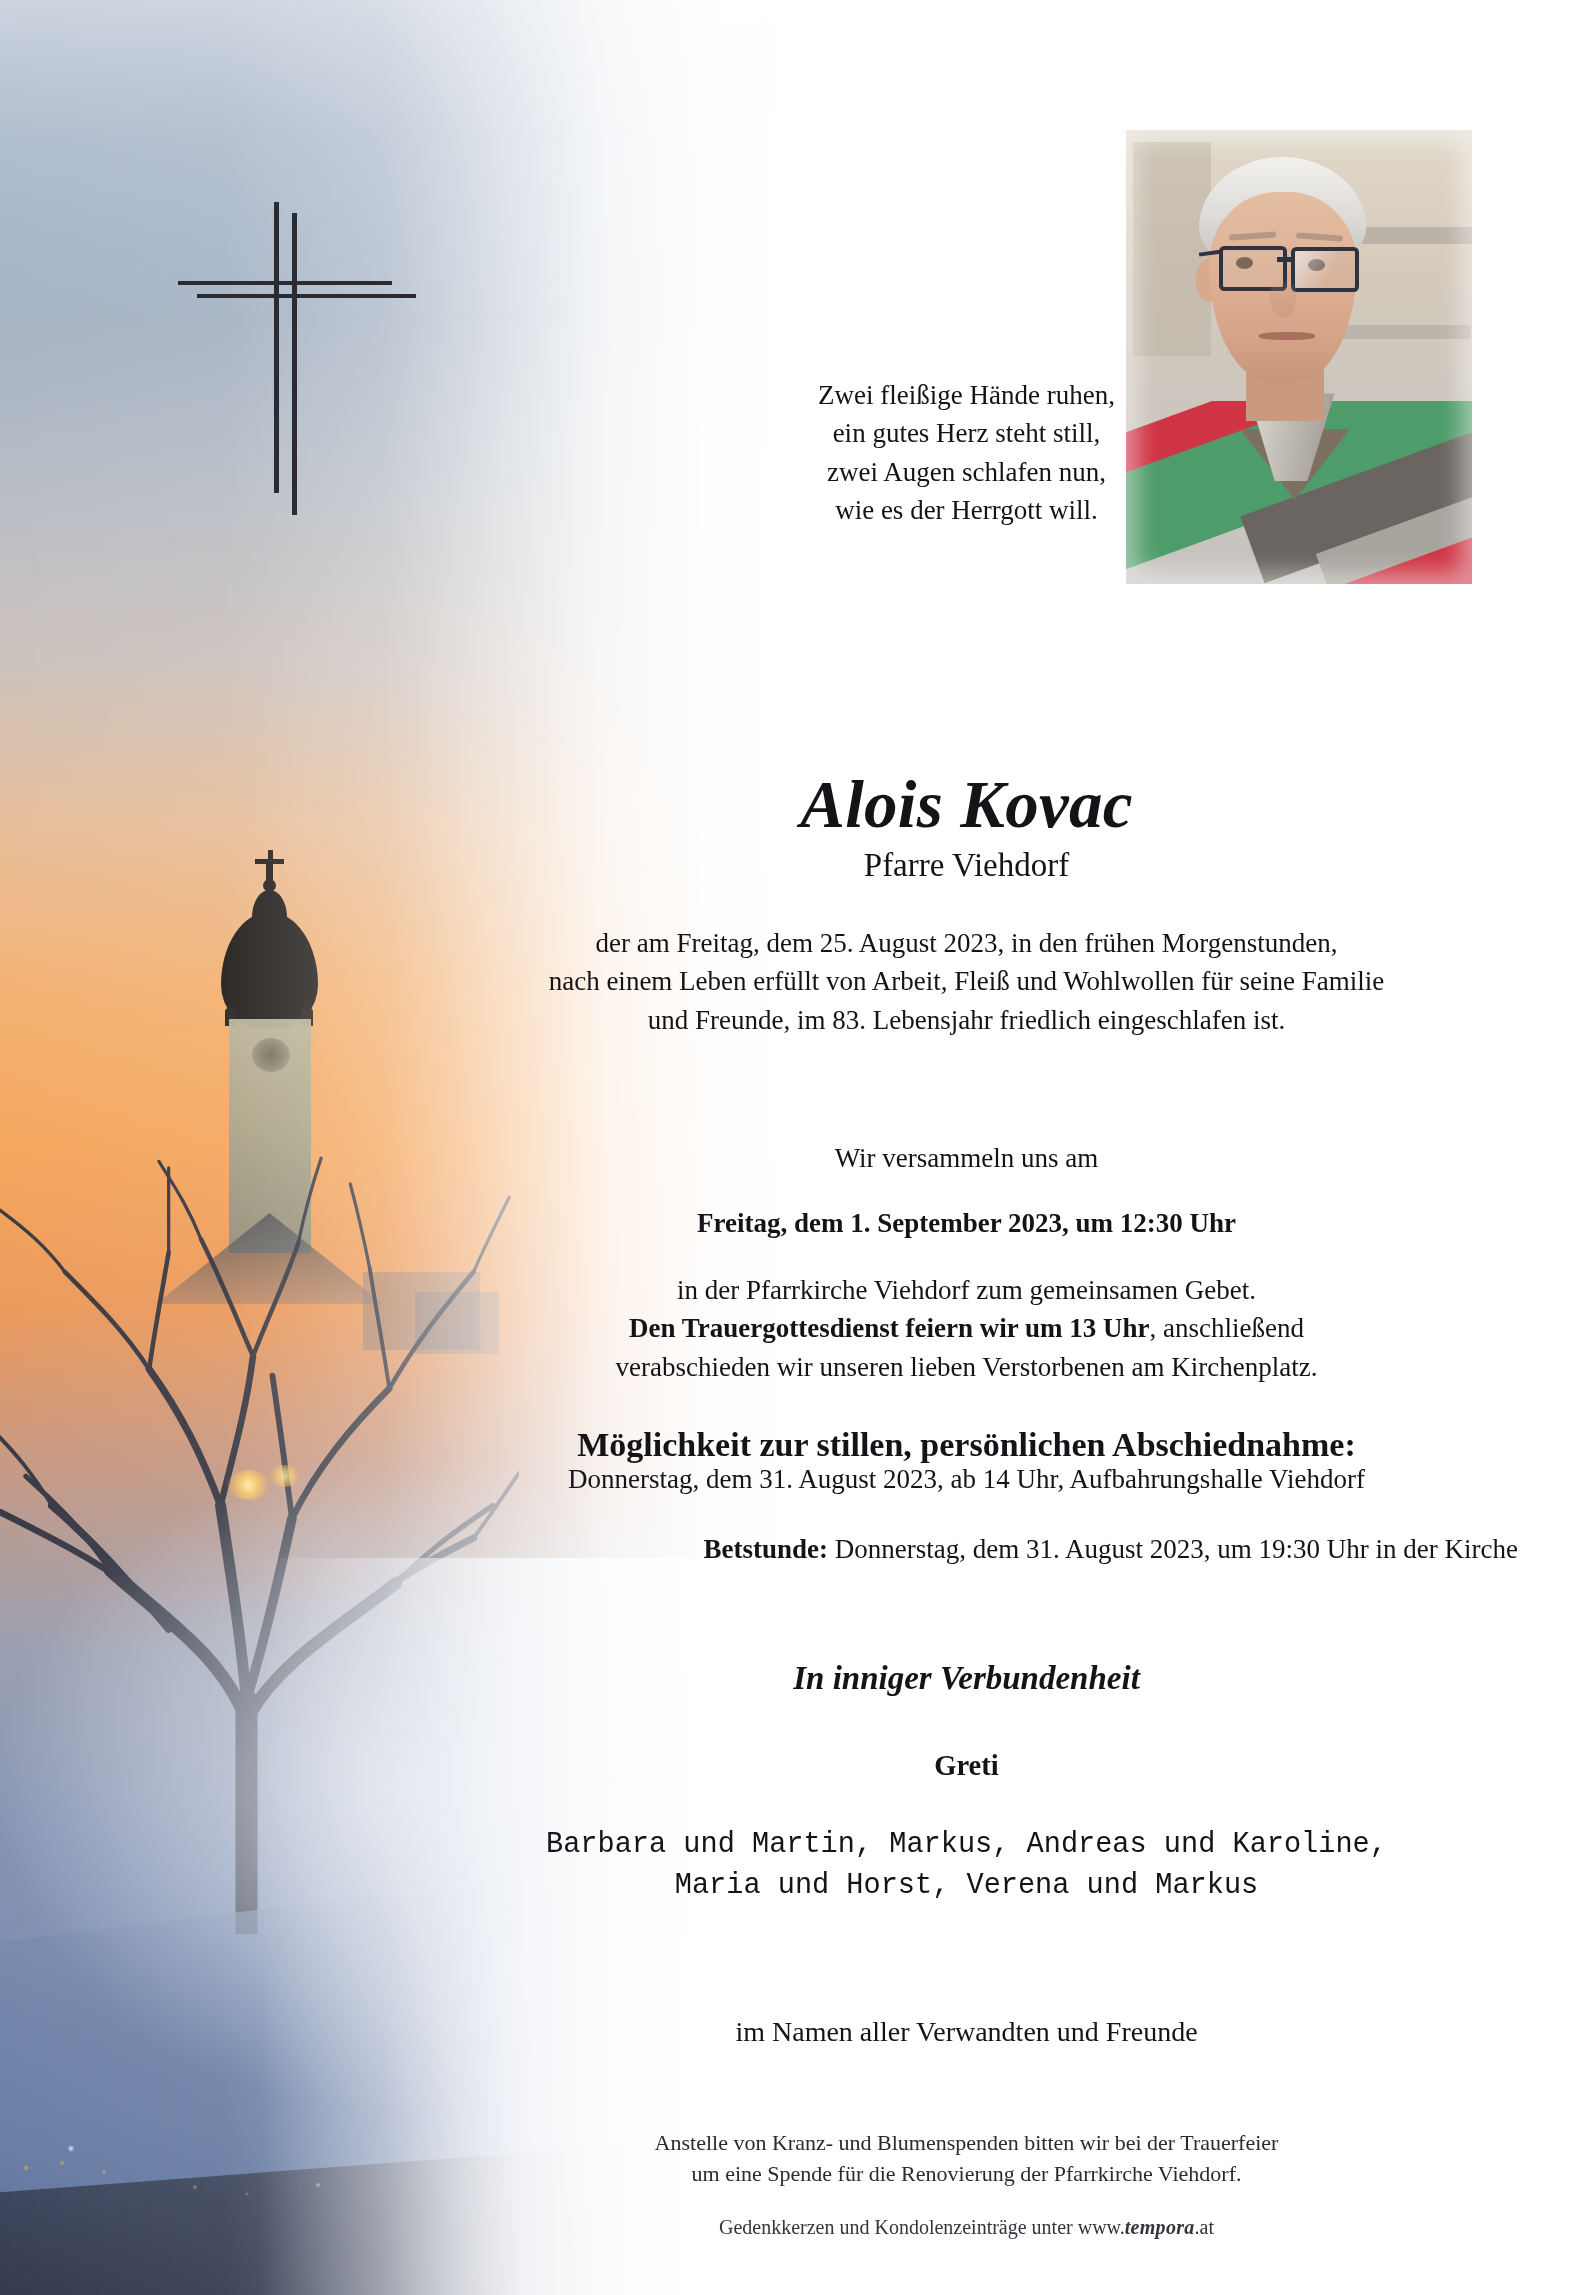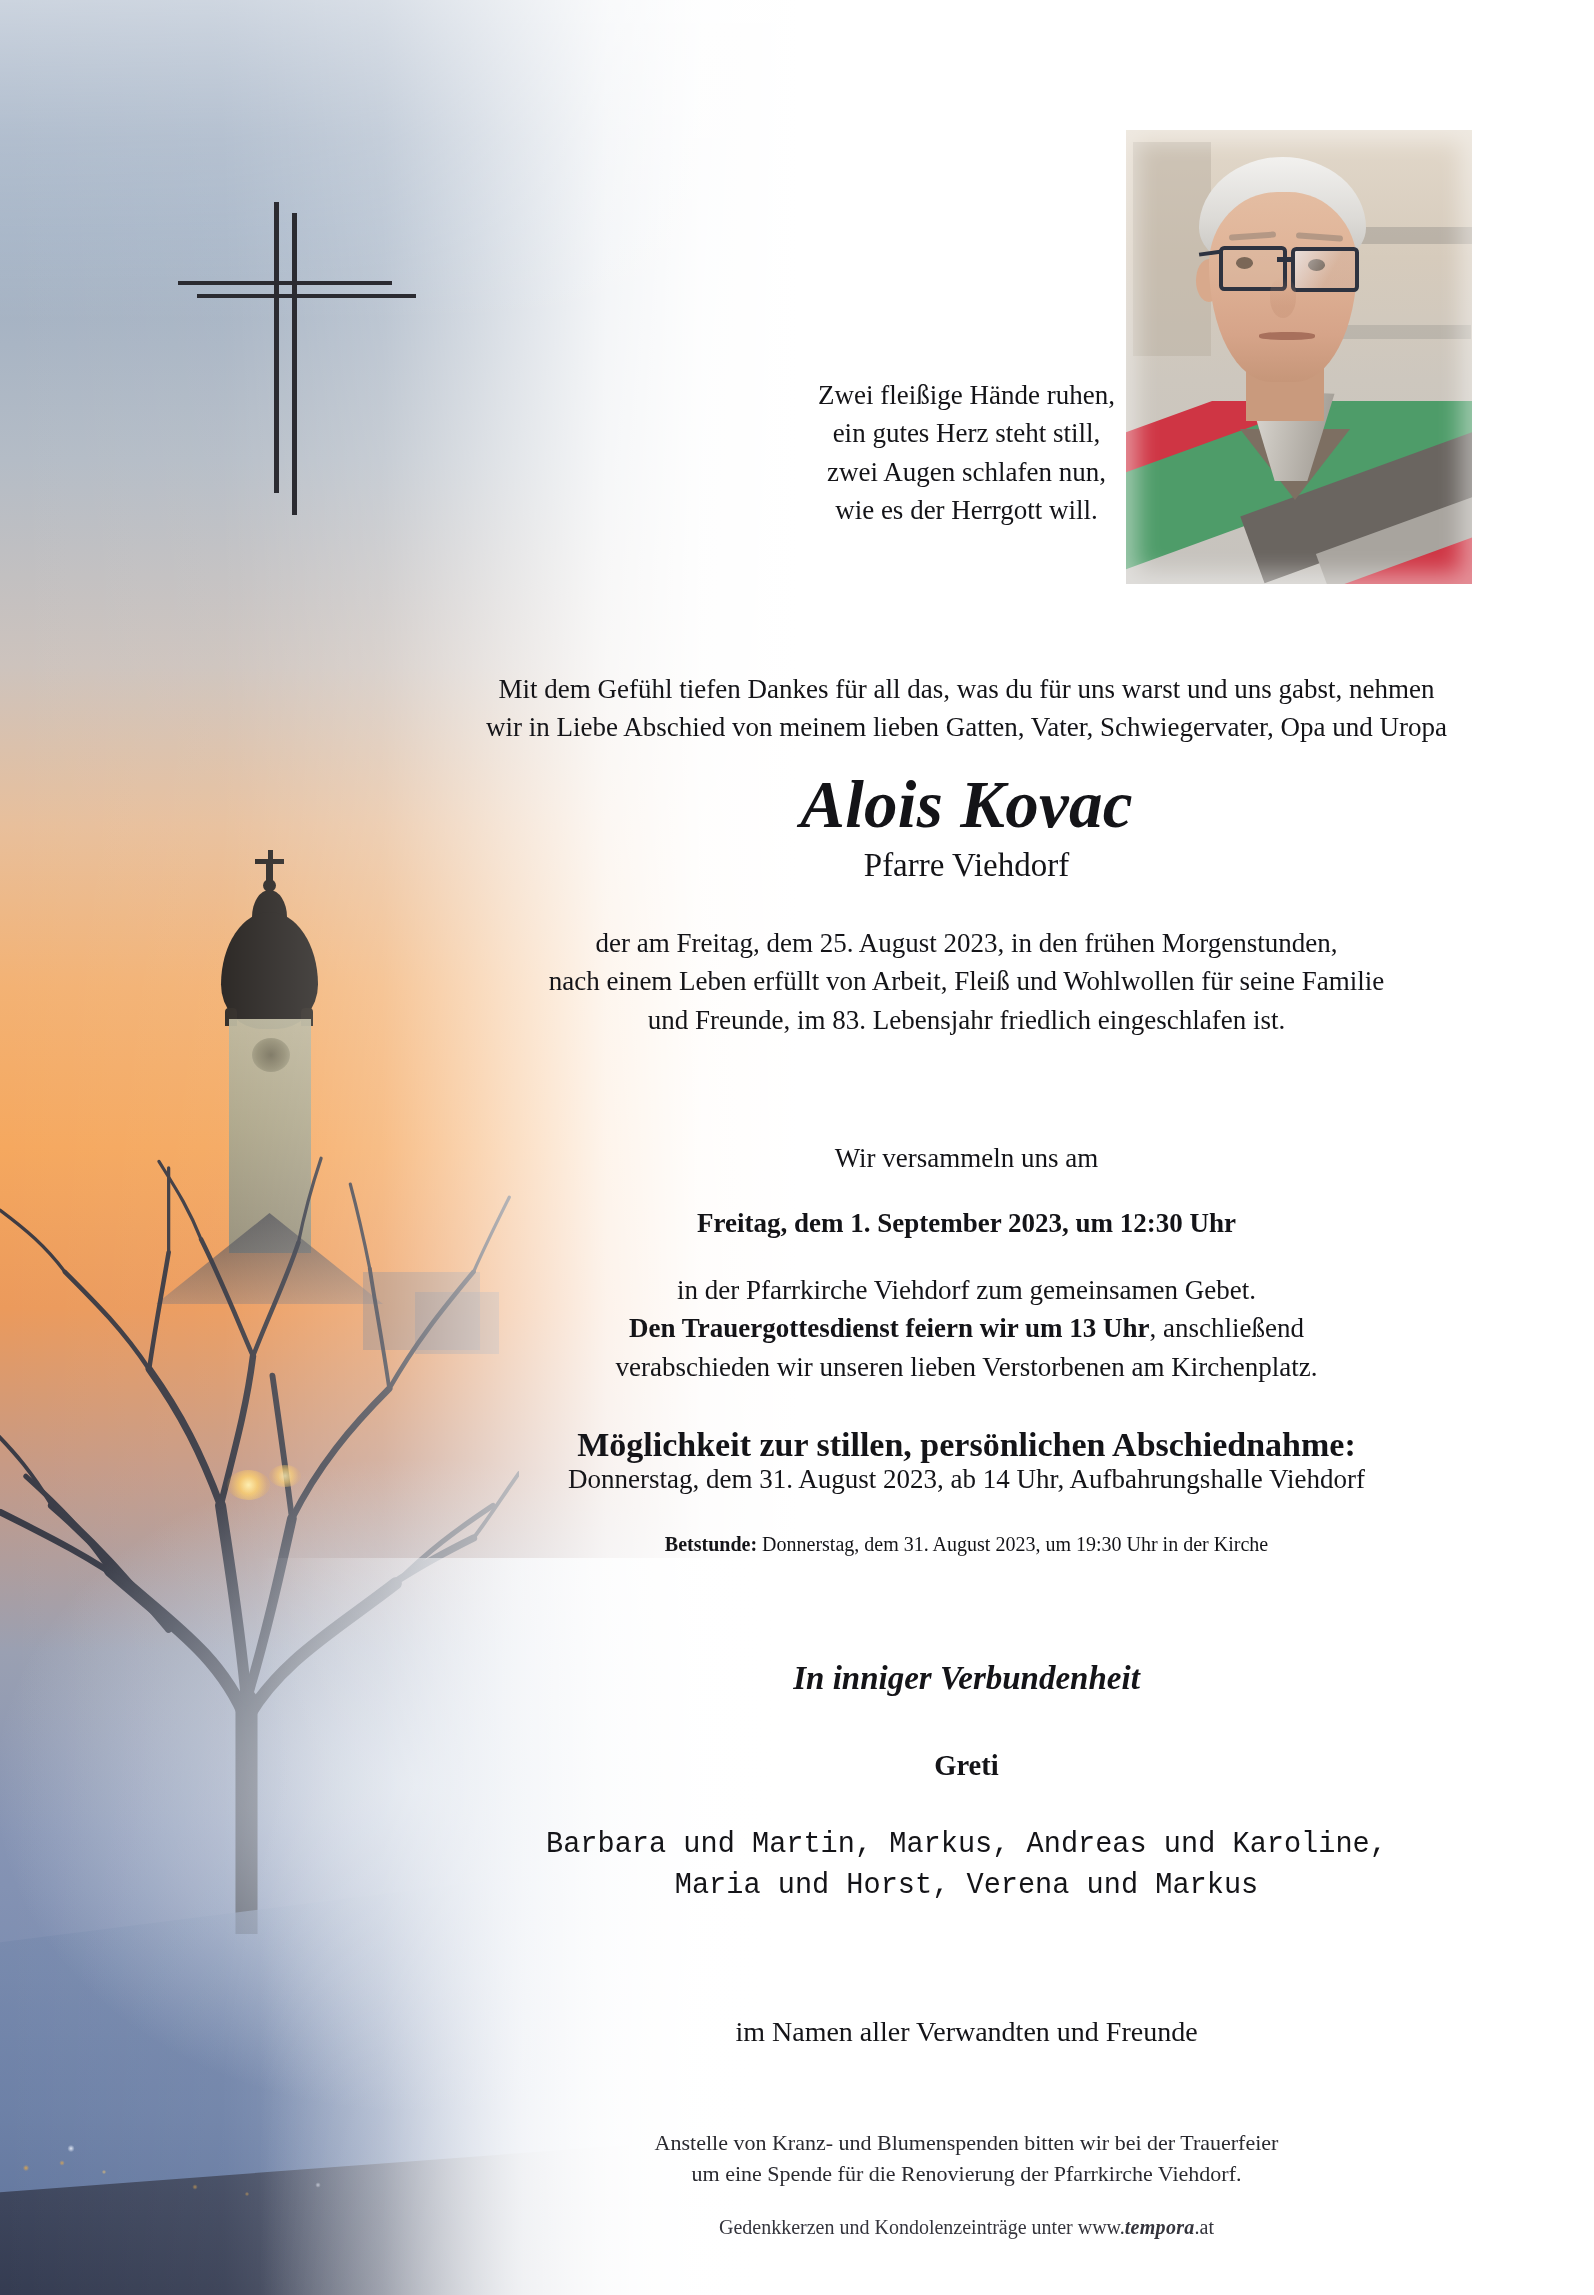--- a/index.html
+++ b/index.html
@@ -268,21 +268,21 @@
   .death      { top: 924px; font-size: 27px; }
   .death div  { white-space: nowrap; }
 
   .gather     { top: 1139px; font-size: 27px; }
   .gather-dt  { top: 1204px; font-size: 27px; font-weight: 700; }
   .church     { top: 1271px; font-size: 27px; }
   .church div { white-space: nowrap; }
 
   .viewing-h  { top: 1421px; font-size: 34px; font-weight: 700; }
   .viewing-b  { top: 1460px; font-size: 27px; }
-  .prayer     { top: 1530px; font-size: 20px; }
+  .prayer     { top: 1530px; font-size: 27px; text-align: right; }
 
   .closing    { top: 1655px; font-size: 33px; font-weight: 700; font-style: italic; }
   .widow      { top: 1746px; font-size: 28.6px; font-weight: 700; }
   .children   { top: 1825px; font-size: 28.6px; }
   .children div { white-space: nowrap; font-family: Liberation Mono, monospace; }
   .grand      { top: 1937px; font-size: 28.6px; }
   .allrel     { top: 2012px; font-size: 28px; }
 
   .donation   { top: 2127px; font-size: 22px; color: #2a2a30; }
   .donation div { white-space: nowrap; }
@@ -402,24 +402,20 @@
 
   <div class="content">
 
     <div class="txt verse">
       <div>Zwei fleißige Hände ruhen,</div>
       <div>ein gutes Herz steht still,</div>
       <div>zwei Augen schlafen nun,</div>
       <div>wie es der Herrgott will.</div>
     </div>
 
-    <div class="txt intro">
-      <div>Mit dem Gefühl tiefen Dankes für all das, was du für uns warst und uns gabst, nehmen</div>
-      <div>wir in Liebe Abschied von meinem lieben Gatten, Vater, Schwiegervater, Opa und Uropa</div>
-    </div>
 
     <div class="txt name">Alois Kovac</div>
     <div class="txt parish">Pfarre Viehdorf</div>
 
     <div class="txt death">
       <div>der am Freitag, dem 25. August 2023, in den frühen Morgenstunden,</div>
       <div>nach einem Leben erfüllt von Arbeit, Fleiß und Wohlwollen für seine Familie</div>
       <div>und Freunde, im 83. Lebensjahr friedlich eingeschlafen ist.</div>
     </div>
 

